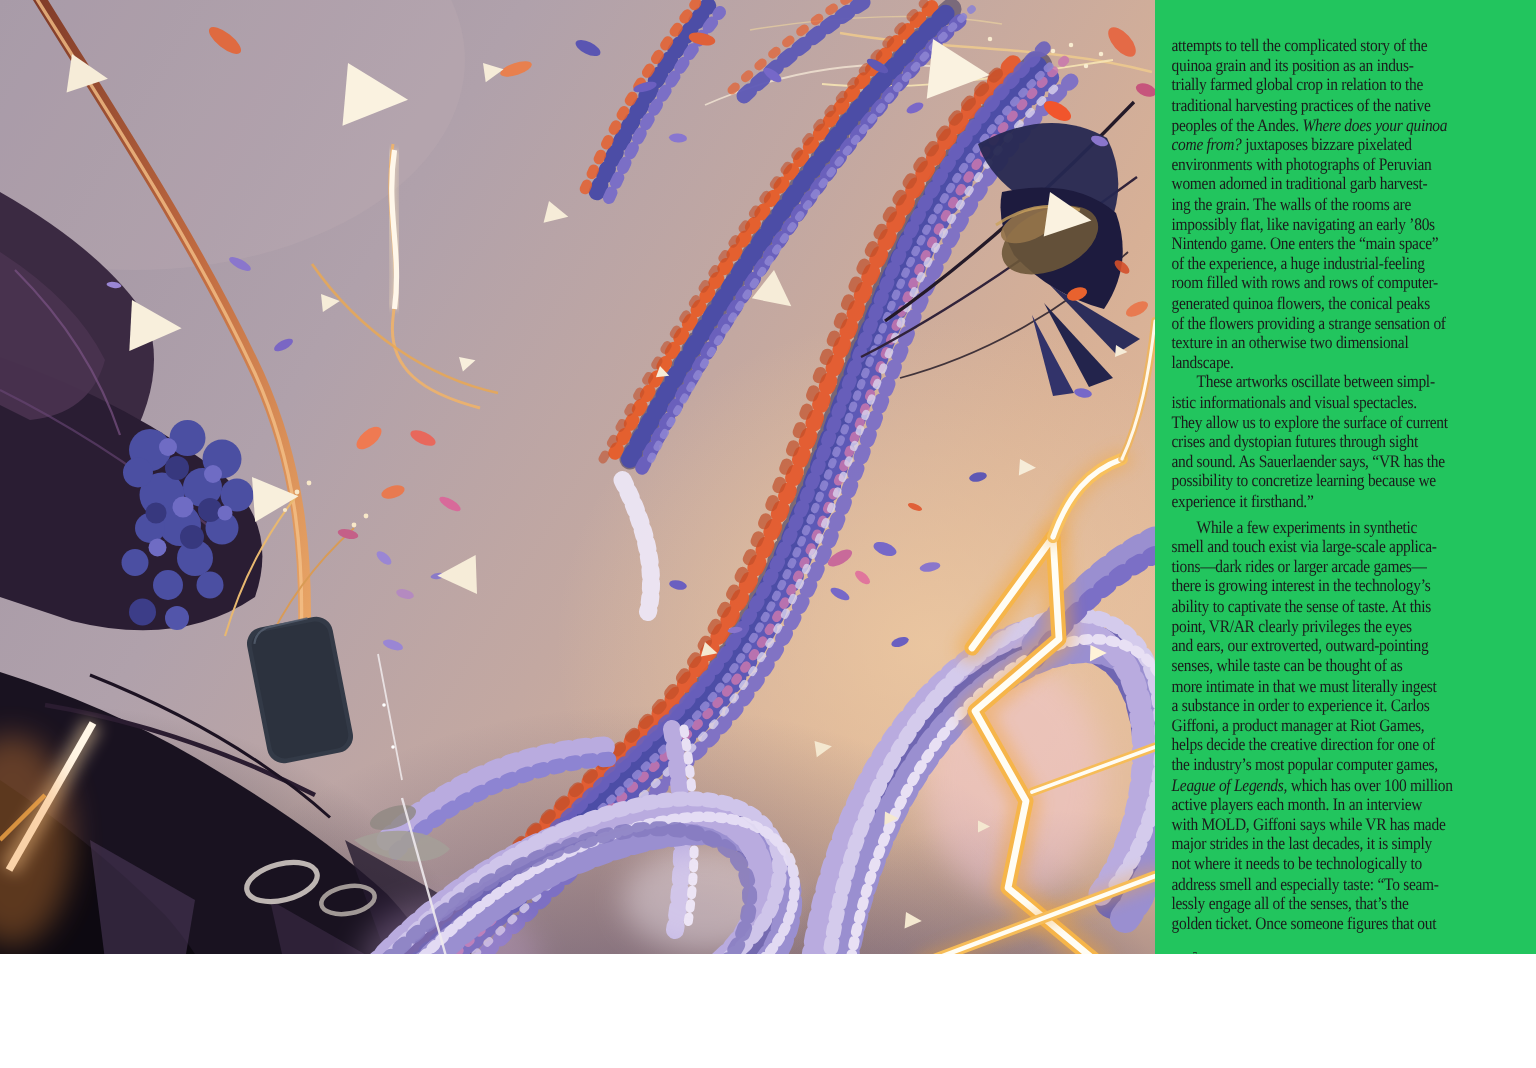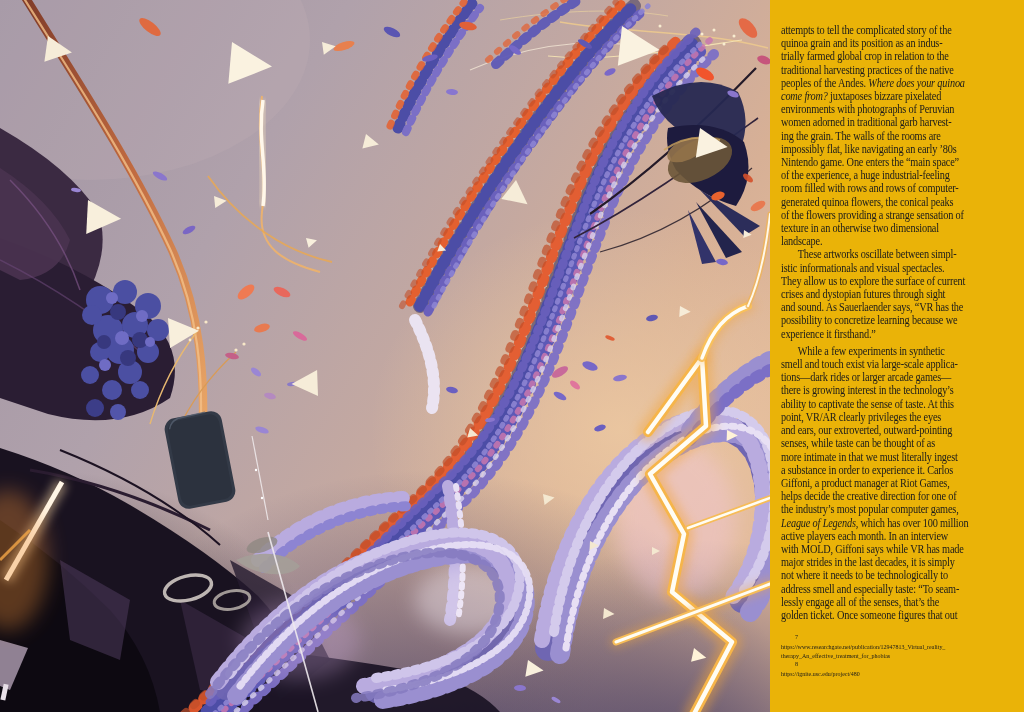--- a/index.html
+++ b/index.html
@@ -1,17 +1,17 @@
 <!DOCTYPE html>
 <html><head>
 <meta charset="utf-8">
 <style>
   html,body{margin:0;padding:0;}
   body{width:1024px;height:712px;background:#ffffff;font-family:"Liberation Serif",serif;}
-  .page{position:relative;width:1024px;height:712px;background:#eab308;overflow:hidden;}
+  .page{position:relative;width:1024px;height:636px;background:#22c55e;overflow:hidden;}
   .artwork{position:absolute;left:0;top:0;width:770px;height:712px;overflow:hidden;}
   .artwork svg{display:block;}
   .text-col{
     position:absolute;left:781px;top:24px;width:250px;
     color:#1b1b1b;
     transform:scaleX(0.88);transform-origin:left top;
   }
   .tline{font-size:11.7px;line-height:13.2px;letter-spacing:-0.2px;white-space:nowrap;}
   .tline .it{font-style:italic;}
   .indent{padding-left:19px;}

